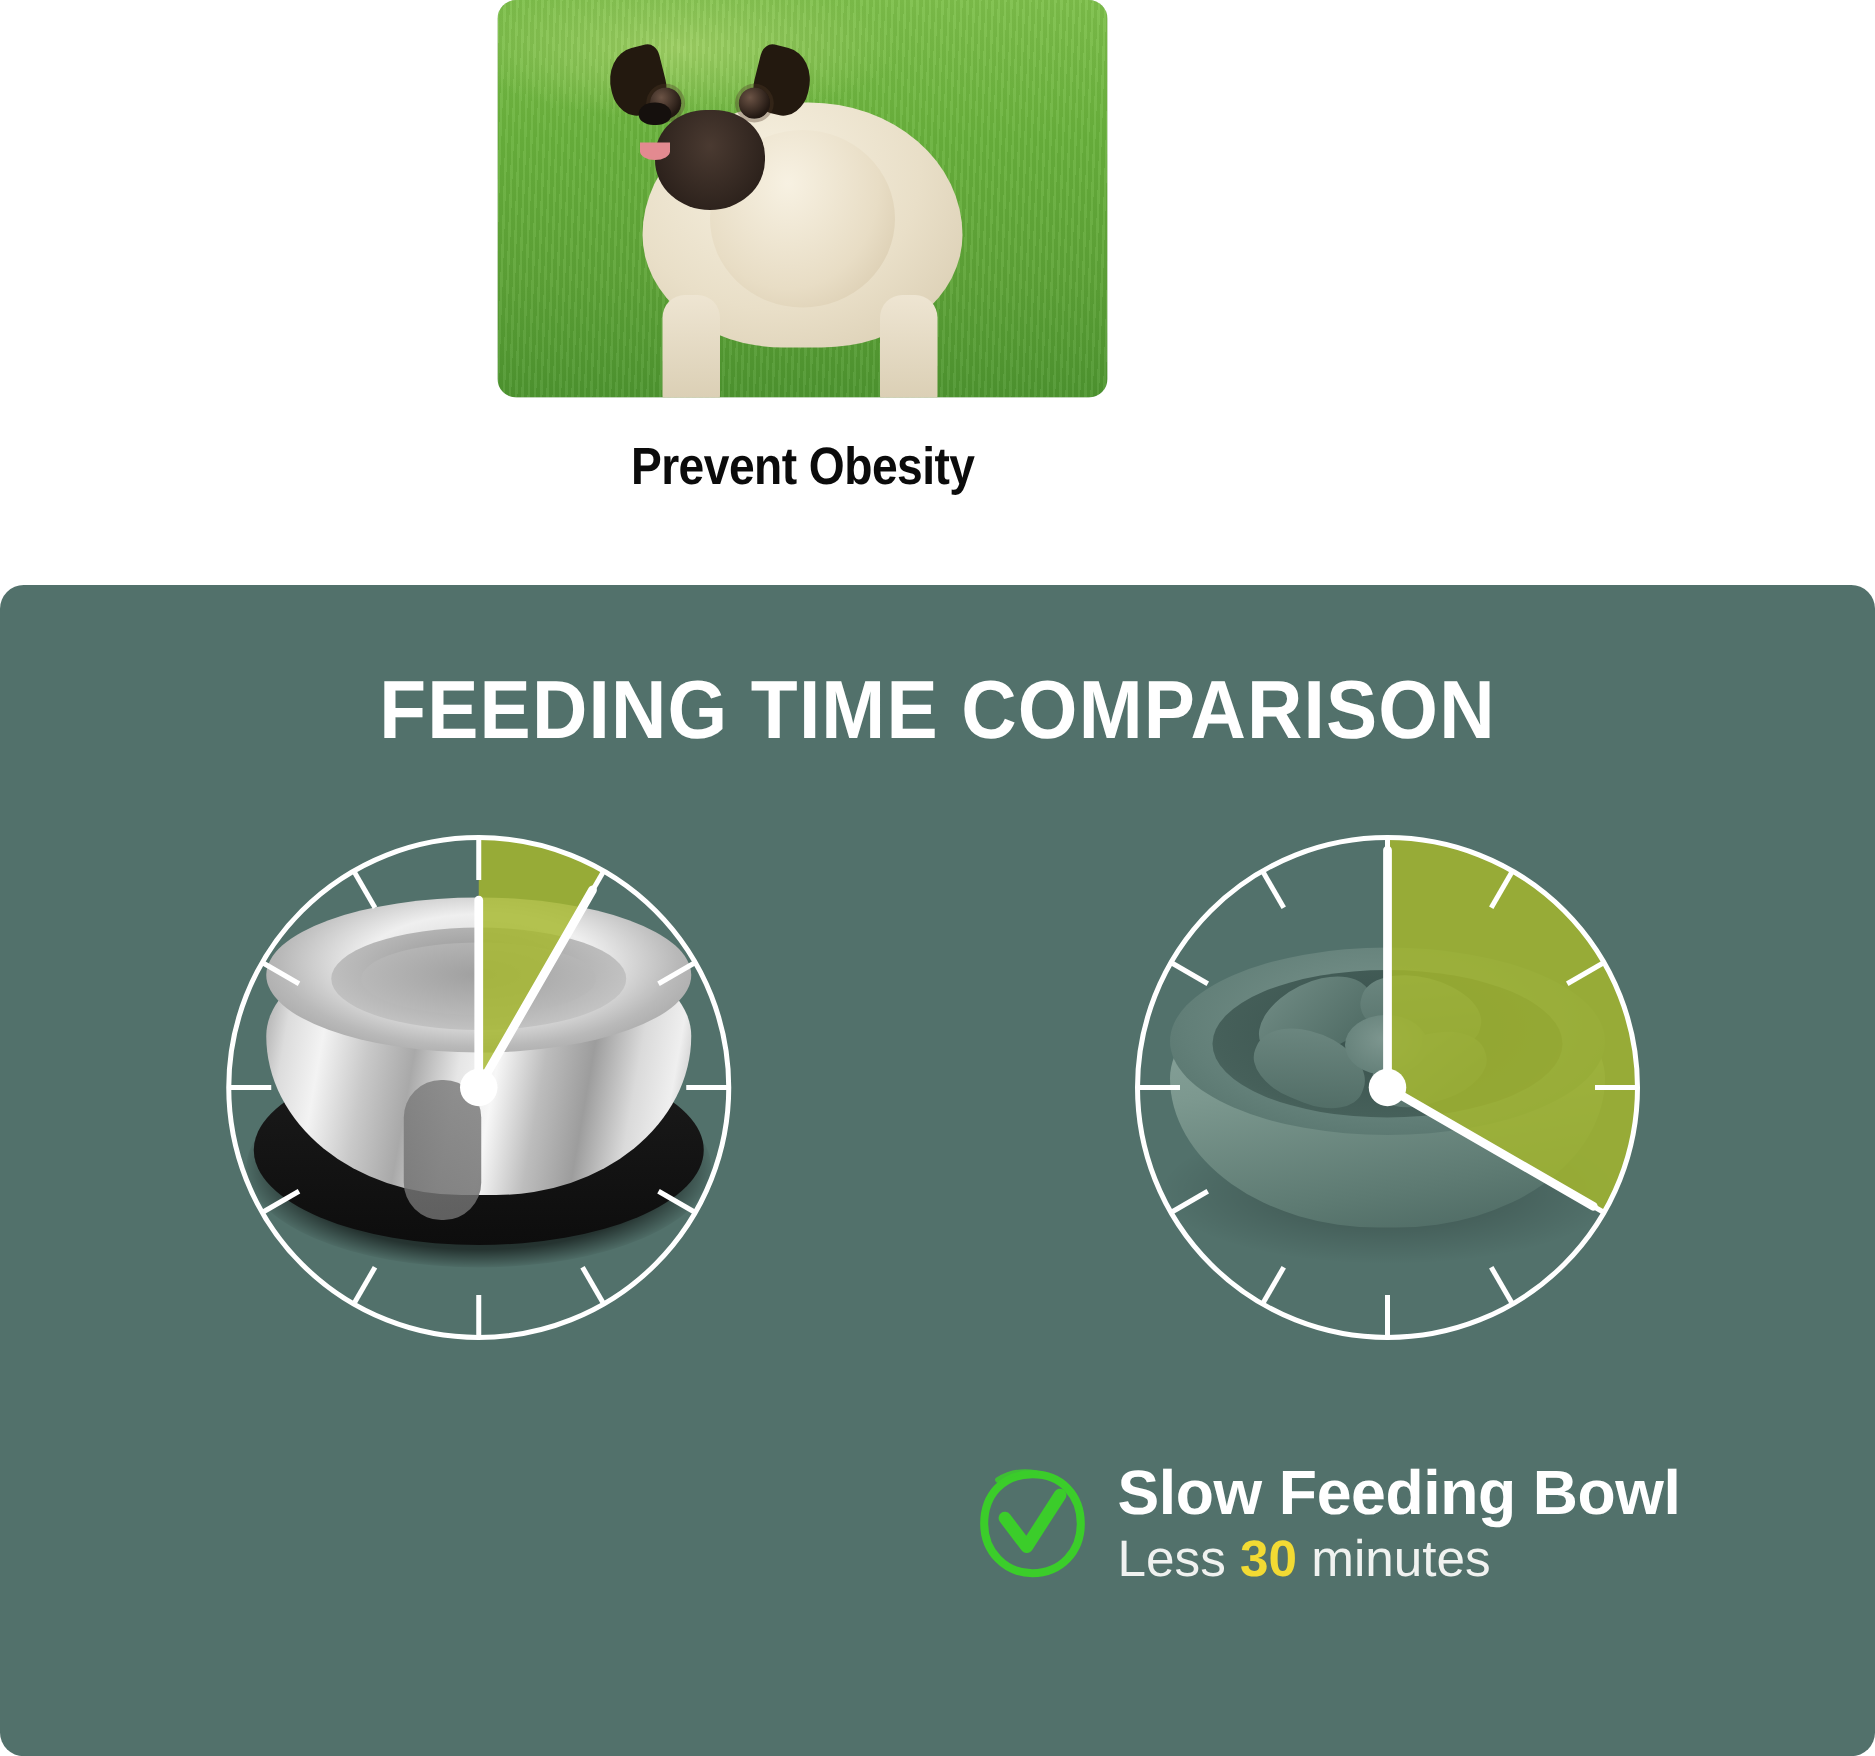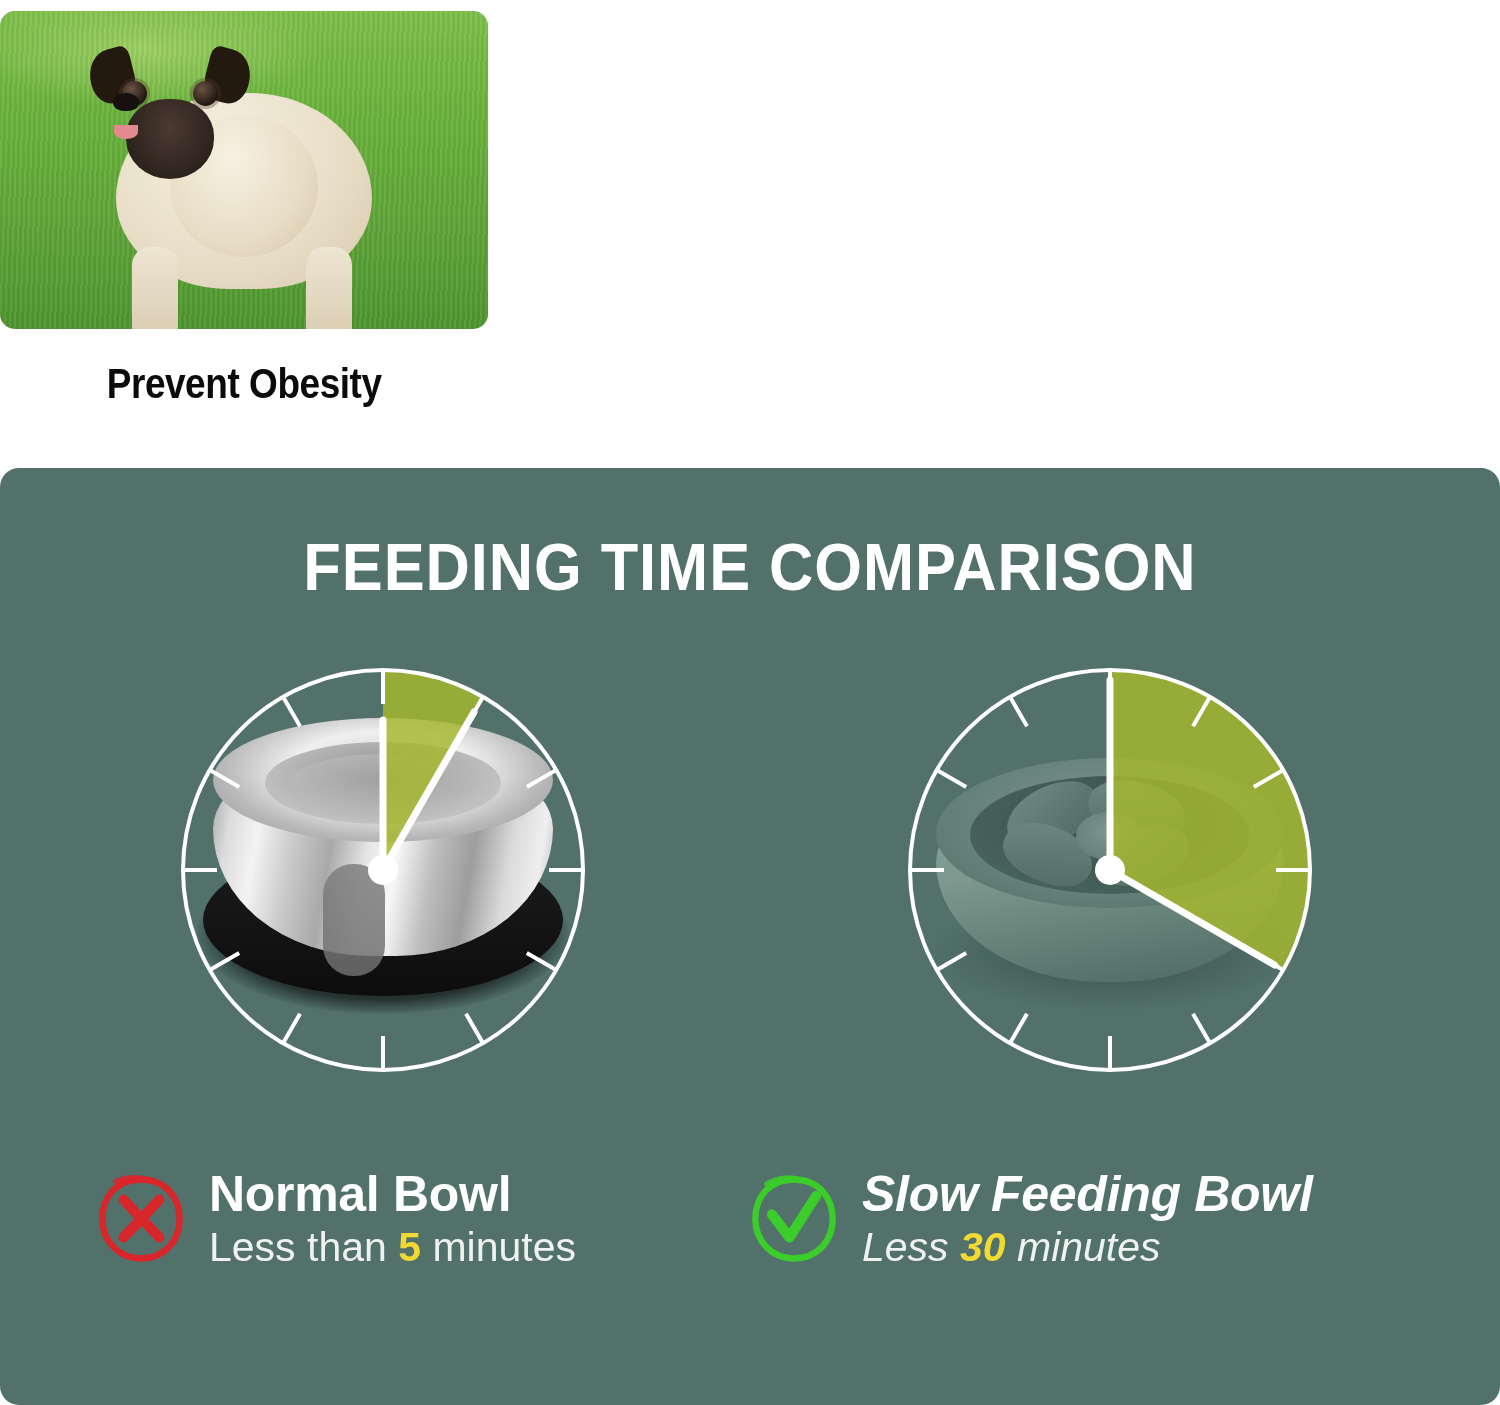--- a/index.html
+++ b/index.html
@@ -7,22 +7,22 @@
   body{
     width:1500px;height:1405px;
     background:#ffffff;
     font-family:"Liberation Sans","DejaVu Sans",sans-serif;
     overflow:hidden;
     position:relative;
   }
 
   
   .benefits{
-    position:absolute;left:0;top:11px;width:1284px;height:468px;
-    display:flex;justify-content:flex-start;align-items:flex-start;
+    position:absolute;left:0;top:0;width:1284px;height:468px;
+    display:flex;justify-content:center;align-items:flex-start;
   }
   .benefit{
     width:488px;display:flex;flex-direction:column;align-items:center;
   }
   .photo{
     width:488px;height:318px;border-radius:15px;overflow:hidden;
     position:relative;background:#cfd6d0;
   }
   .benefit-label{
     margin-top:34px;font-size:42px;font-weight:700;color:#0b0b0b;
@@ -289,21 +289,21 @@
   .fb-hub{
     position:absolute;left:176px;top:154px;width:66px;height:48px;
     background:radial-gradient(ellipse at 46% 40%, #7d968f 0%, #5a7770 100%);
     border-radius:50%;
   }
 
   
   .results{position:absolute;left:0;top:700px;width:1500px;height:180px;}
   .result{position:absolute;top:0;display:flex;align-items:center;}
   .result.left{left:95px;}
-  .result.right{left:748px;font-style:italic;}
+  .result.right{left:780px;}
   .badge{width:92px;height:92px;flex:0 0 92px;margin-right:22px;}
   .rtext{display:flex;flex-direction:column;justify-content:center;}
   .rtitle{
     color:#ffffff;font-size:50px;font-weight:700;line-height:1.06;
     white-space:nowrap;letter-spacing:-.3px;
   }
   .rsub{
     color:#f0f2f0;font-size:41px;font-weight:400;line-height:1.12;
     white-space:nowrap;margin-top:4px;
   }
@@ -419,34 +419,20 @@
         </g>
         <line x1="210" y1="212" x2="210" y2="22" stroke="#ffffff" stroke-width="7" stroke-linecap="round"></line>
         <line x1="210" y1="212" x2="374.6" y2="307" stroke="#ffffff" stroke-width="7" stroke-linecap="round"></line>
         <circle cx="210" cy="212" r="15" fill="#ffffff"></circle>
       </svg>
     </div>
   </div>
 
   <div class="results">
 
-    <div class="result left">
-      <svg class="badge" viewBox="0 0 100 100">
-        <path d="M50 7 C24 7 8 25 8 50 C8 74 26 93 50 93 C75 93 92 74 92 50 C92 26 76 7 50 7 Z" fill="none" stroke="#d9262a" stroke-width="7" stroke-linecap="round"></path>
-        <path d="M22 9 C33 4 44 4 54 6" fill="none" stroke="#d9262a" stroke-width="5" stroke-linecap="round" opacity=".85"></path>
-        <path d="M31 29 L70 70" fill="none" stroke="#d9262a" stroke-width="11" stroke-linecap="round"></path>
-        <path d="M70 29 L31 70" fill="none" stroke="#d9262a" stroke-width="11" stroke-linecap="round"></path>
-      </svg>
-      <div class="rtext">
-        <div class="rtitle">Normal Bowl</div>
-        <div class="rsub">
-          <span>Less than </span><span class="hl">5</span><span> minutes</span>
-        </div>
-      </div>
-    </div>
 
     <div class="result right">
       <svg class="badge" viewBox="0 0 100 100">
         <path d="M50 7 C24 7 8 25 8 50 C8 74 26 93 50 93 C75 93 92 74 92 50 C92 26 76 7 50 7 Z" fill="none" stroke="#3bcd2a" stroke-width="7" stroke-linecap="round"></path>
         <path d="M20 12 C31 5 43 4 53 6" fill="none" stroke="#3bcd2a" stroke-width="5" stroke-linecap="round" opacity=".85"></path>
         <path d="M26 45 L45 70 L74 25" fill="none" stroke="#3bcd2a" stroke-width="11" stroke-linecap="round" stroke-linejoin="round"></path>
       </svg>
       <div class="rtext">
         <div class="rtitle">Slow Feeding Bowl</div>
         <div class="rsub">

